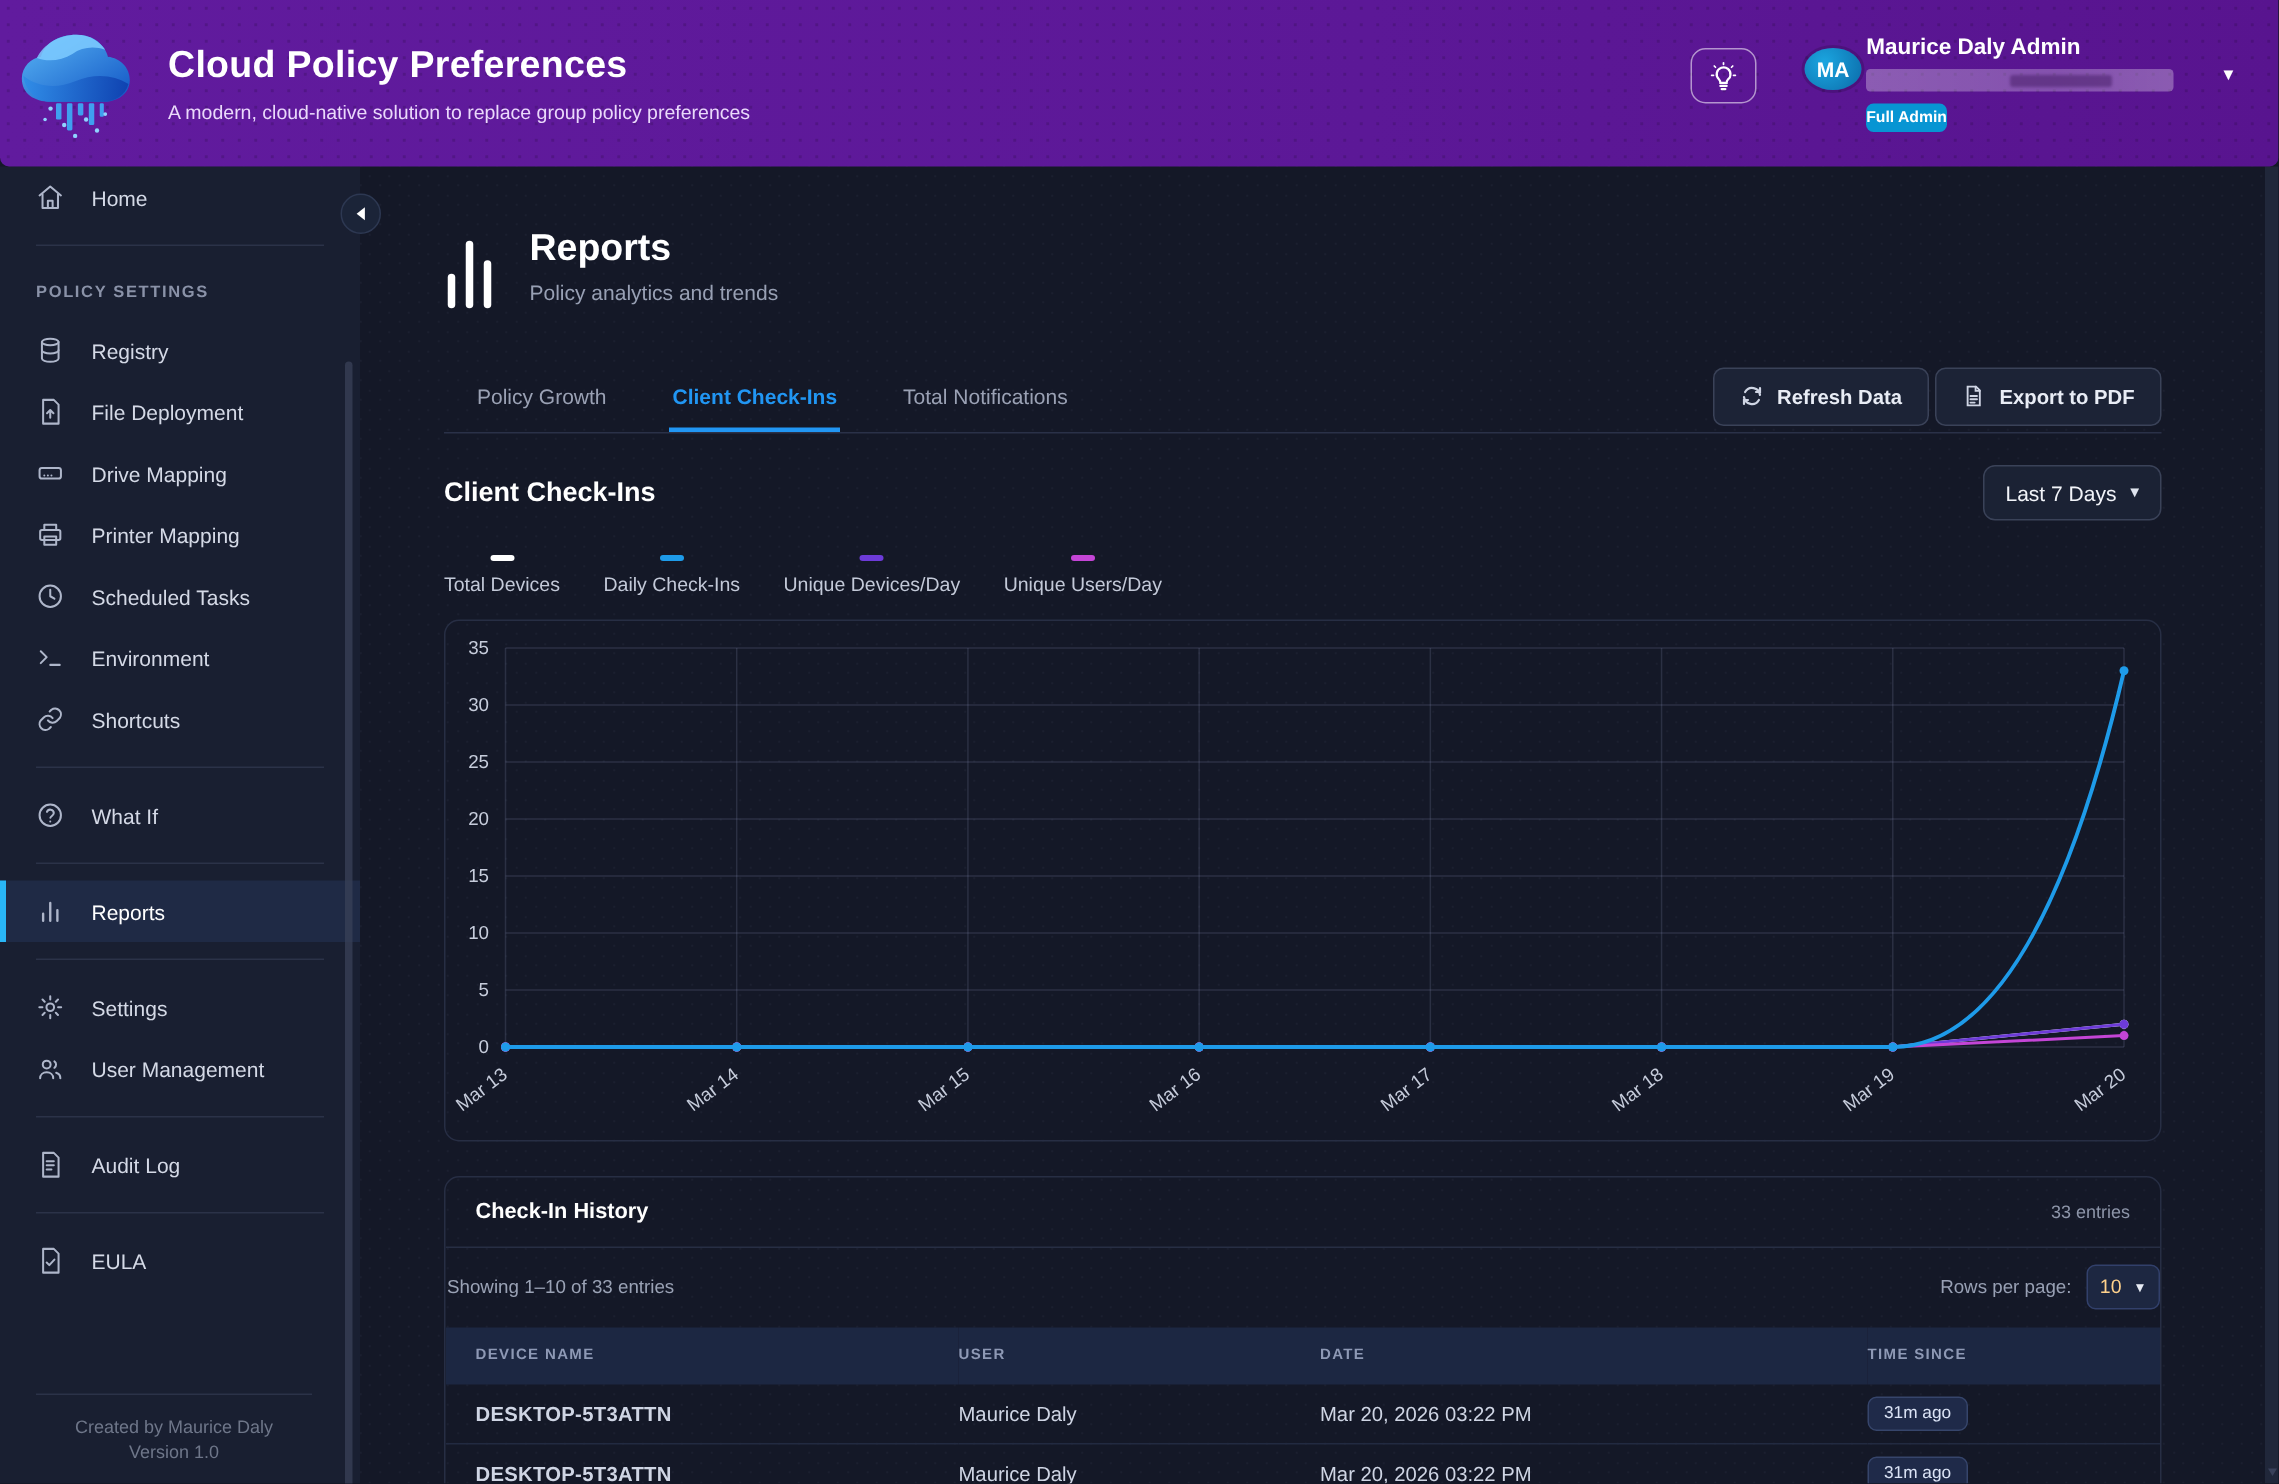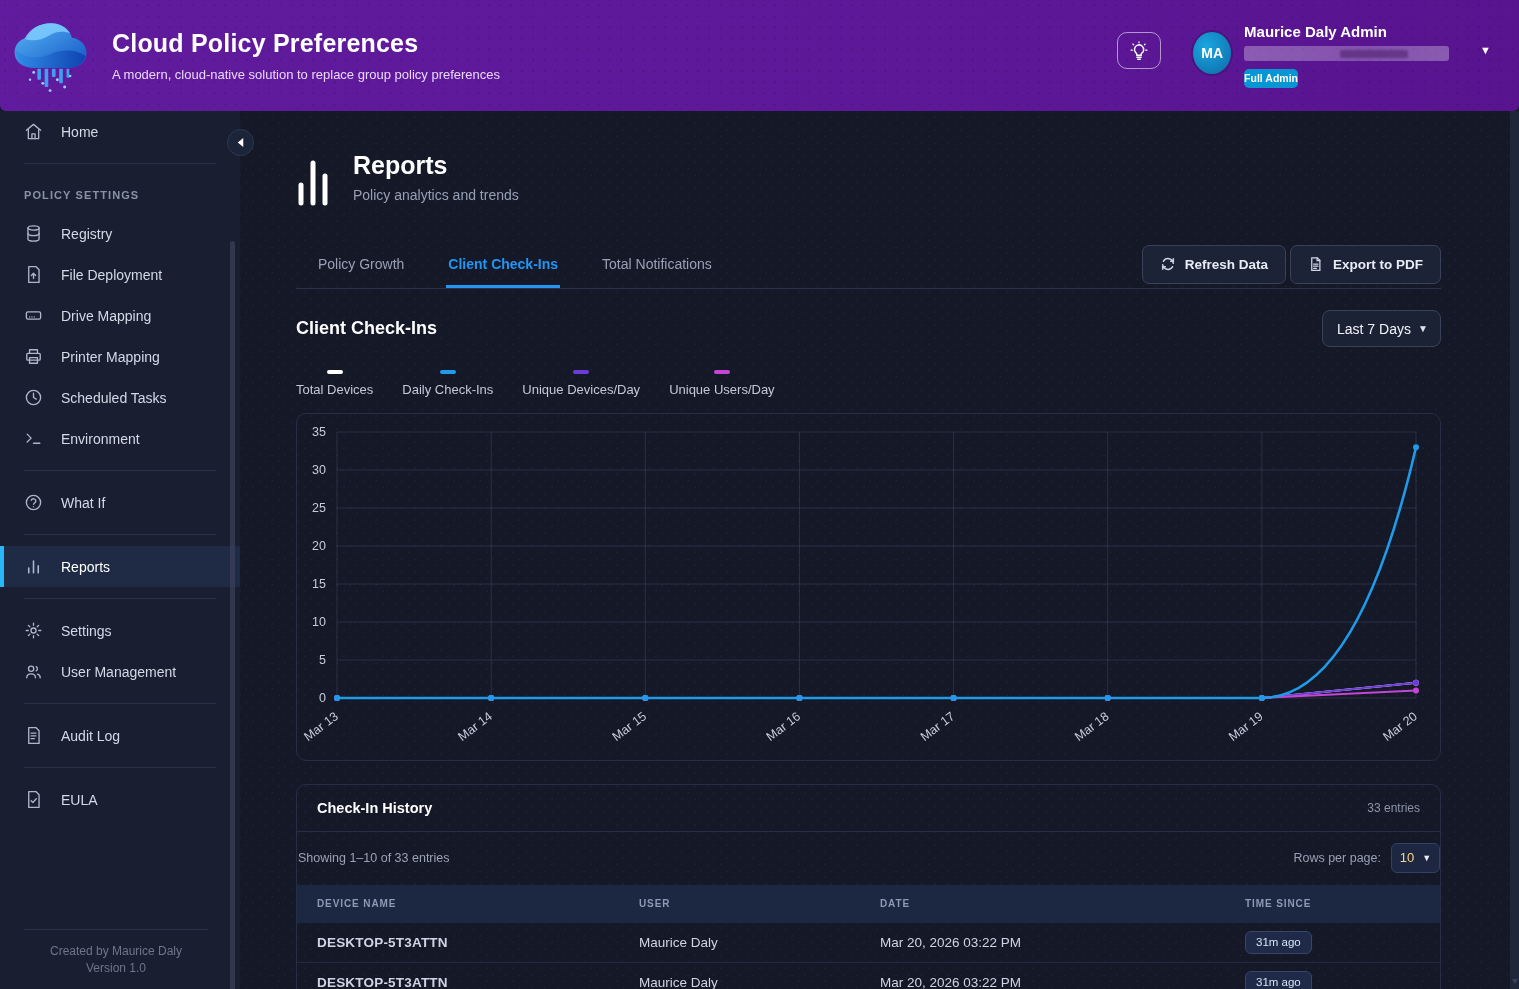--- a/index.html
+++ b/index.html
@@ -18,24 +18,24 @@
   }
   .app-header::before { content:""; position:absolute; inset:0;
     background-image:radial-gradient(circle, rgba(0,0,0,0.14) 1px, transparent 1px); background-size:11px 11px; }
   .logo { width:82px; height:90px; margin-left:10px; position:relative; }
   .brand { margin-left:20px; position:relative; }
   .brand-title { font-size:25px; font-weight:bold; color:#ffffff; letter-spacing:0.2px; }
   .brand-sub { font-size:13px; color:#ead9fb; margin-top:9px; }
   .header-right { margin-left:auto; margin-right:28px; display:flex; align-items:flex-start; position:relative; }
   .theme-btn { width:44px; height:37px; border:1.5px solid rgba(255,255,255,0.55); border-radius:10px;
     display:flex; align-items:center; justify-content:center; color:#fff; cursor:pointer; margin-top:9px; }
-  .avatar { width:38px; height:42px; border-radius:50%; margin-left:32px; margin-top:9px;
+  .avatar { width:38px; height:28px; border-radius:50%; margin-left:32px; margin-top:9px;
     background:radial-gradient(circle at 35% 35%, #1ba6e0, #0b6aa8); display:flex; align-items:center; justify-content:center;
     font-weight:bold; font-size:14px; color:#fff; box-shadow:0 0 0 2px rgba(0,0,0,0.15); }
-  .user-block { margin-left:13px; width:228px; }
+  .user-block { margin-left:3px; width:228px; }
   .user-name { font-size:15px; font-weight:bold; color:#fff; }
   .user-redacted { margin-top:6px; height:15px; width:205px; border-radius:3px;
     background:linear-gradient(90deg, rgba(255,255,255,0.30), rgba(255,255,255,0.26) 60%, rgba(255,255,255,0.30)); position:relative; overflow:hidden;}
   .user-redacted::after{content:"";position:absolute;left:96px;top:4px;width:68px;height:8px;background:rgba(60,20,90,0.45);border-radius:2px;filter:blur(1px);}
   .user-badge { display:inline-block; margin-top:8px; padding:3px 0 4px; border-radius:5px;
     font-size:10.5px; font-weight:bold; color:#fff; }
   .user-caret { color:#fff; font-size:11px; margin-left:8px; margin-top:21px; }
 
   
   .sidebar { position:absolute; top:111px; left:0; width:240px; bottom:0; background:#191f31; z-index:2; }
@@ -233,20 +233,29 @@
         <span>Scheduled Tasks</span>
       </div>
       <div class="sb-item">
         <span class="sb-icon">
           <svg width="19" height="19" viewBox="0 0 24 24" fill="none" stroke="currentColor" stroke-width="1.7" stroke-linecap="round" stroke-linejoin="round">
             <path d="M4 6.5 9 11.5 4 16.5"></path>
             <path d="M12 18h8"></path>
           </svg>
         </span>
         <span>Environment</span>
+      </div>
+      <div class="sb-item">
+        <span class="sb-icon">
+          <svg width="19" height="19" viewBox="0 0 24 24" fill="none" stroke="currentColor" stroke-width="1.7" stroke-linecap="round" stroke-linejoin="round">
+            <path d="M10 13a5 5 0 0 0 7.5.5l2.5-2.5a5 5 0 0 0-7-7L11.5 5.5"></path>
+            <path d="M14 11a5 5 0 0 0-7.5-.5L4 13a5 5 0 0 0 7 7l1.5-1.5"></path>
+          </svg>
+        </span>
+        <span>Shortcuts</span>
       </div>
       <div class="sb-divider"></div>
       <div class="sb-item">
         <span class="sb-icon">
           <svg width="19" height="19" viewBox="0 0 24 24" fill="none" stroke="currentColor" stroke-width="1.7" stroke-linecap="round" stroke-linejoin="round">
             <circle cx="12" cy="12" r="9"></circle>
             <path d="M9.2 9.2a3 3 0 0 1 5.8 1c0 2-2.9 2.6-2.9 4"></path>
             <path d="M12 17.3h.01"></path>
           </svg>
         </span>

